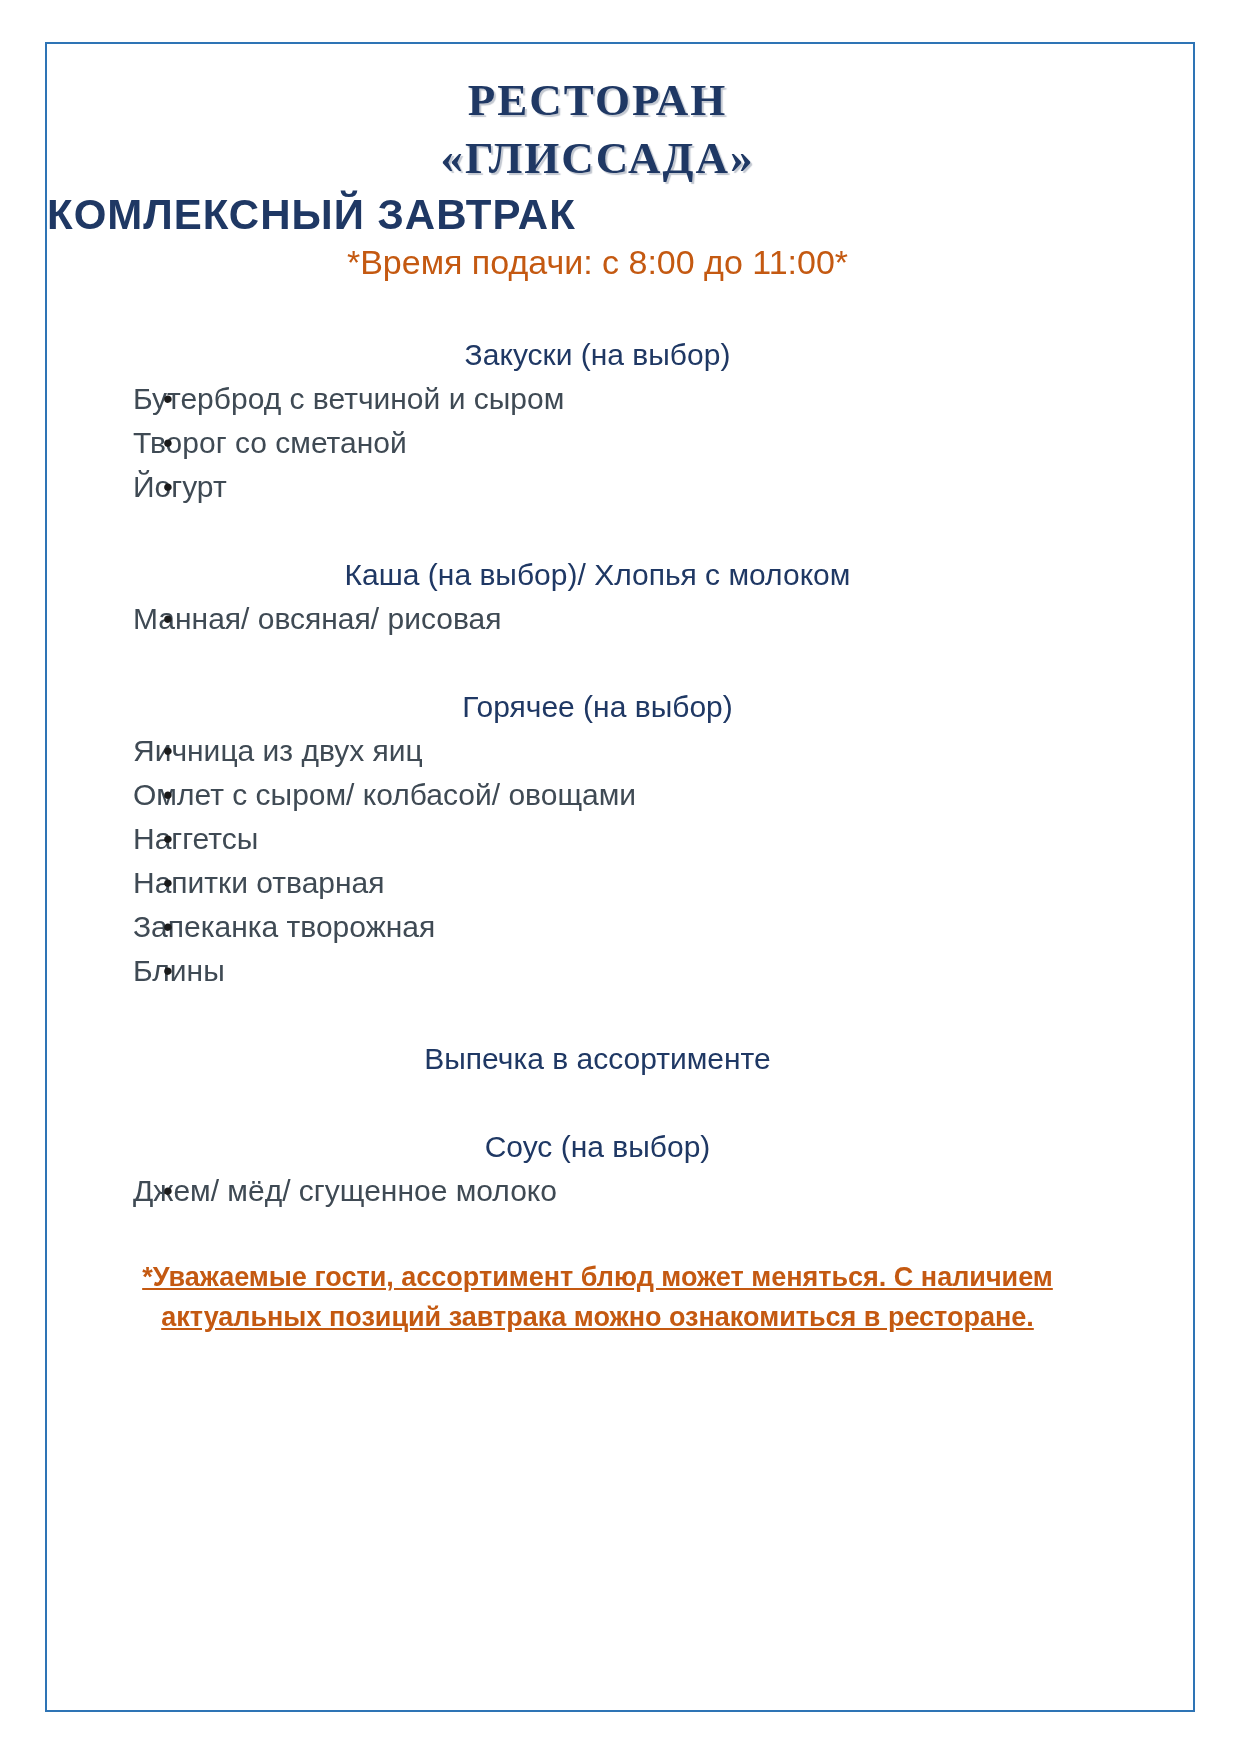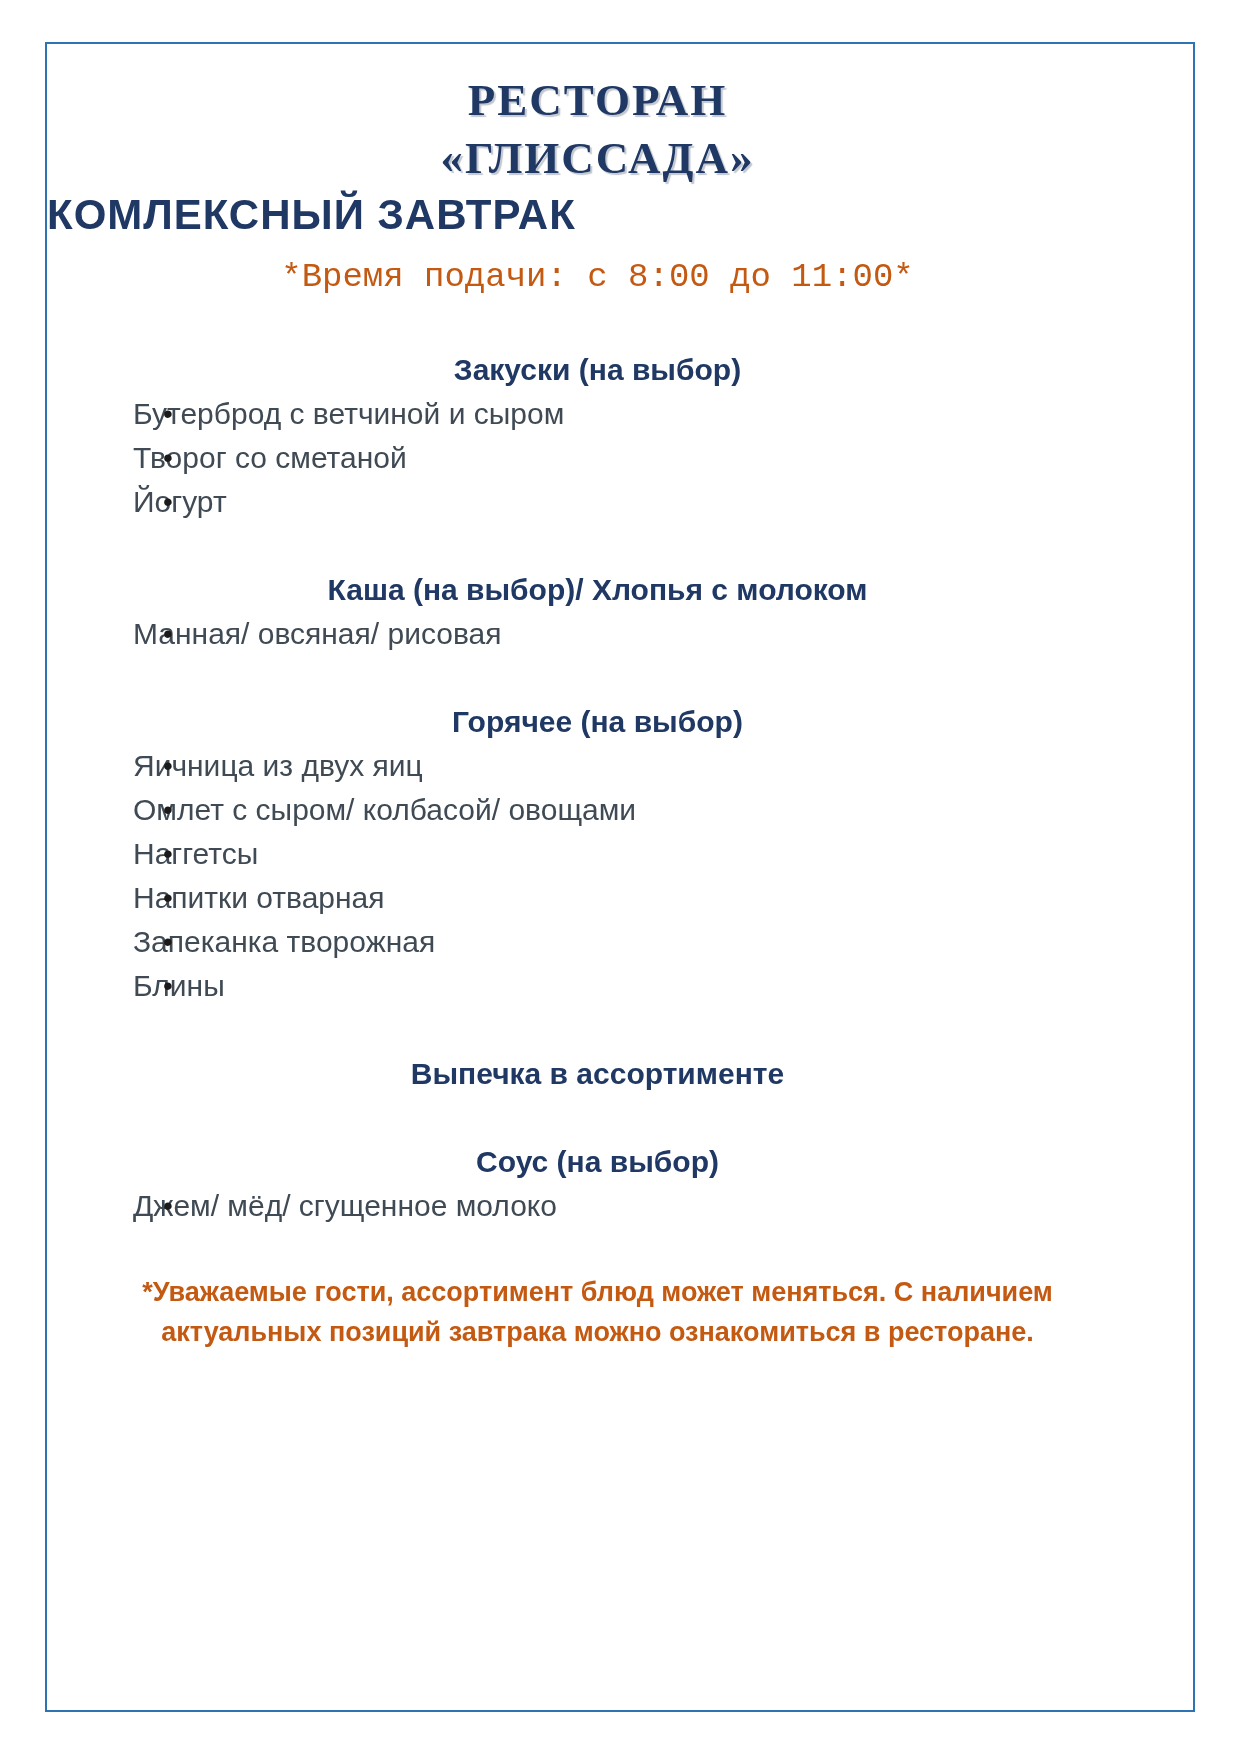--- a/index.html
+++ b/index.html
@@ -38,39 +38,38 @@
   .title-sans {
     margin: 2px 0 0 0;
     font-family: Liberation Sans, sans-serif;
     font-weight: bold;
     font-size: 42px;
     line-height: 1.22;
     letter-spacing: 1px;
     color: var(--heading-color, #1f3864);
   }
   .subtitle {
-    margin-top: 15px;
+    margin-top: 0;
     text-align: center;
     font-size: 34px;
     line-height: 1.3;
     color: var(--accent-color, #c45911);
-    font-family: Liberation Mono, monospace;
   }
   .sections {
     margin-top: 48px;
   }
   .menu-section {
     margin-bottom: 44px;
   }
   .section-heading {
     margin: 0;
     text-align: center;
     font-size: 30px;
     line-height: 44px;
-    font-weight: bold;
+    font-weight: normal;
     color: var(--heading-color, #1f3864);
   }
   ul.section-items {
     list-style: none;
     margin: 0;
     padding: 0;
   }
   ul.section-items li {
     position: relative;
     padding-left: 86px;
@@ -88,20 +87,21 @@
   }
   .footer {
     margin-top: 14px;
     text-align: center;
     font-size: 27px;
     line-height: 40px;
     font-weight: bold;
     color: var(--accent-color, #c45911);
   }
   .footer div {
+    text-decoration: underline;
   }
 </style>
 </head>
 <body>
 
 <div class="frame">
   <h1 class="title-serif">РЕСТОРАН</h1>
   <h1 class="title-serif">«ГЛИССАДА»</h1>
   <h2 class="title-sans">КОМЛЕКСНЫЙ ЗАВТРАК</h2>
   <div class="subtitle">*Время подачи: с 8:00 до 11:00*</div>

